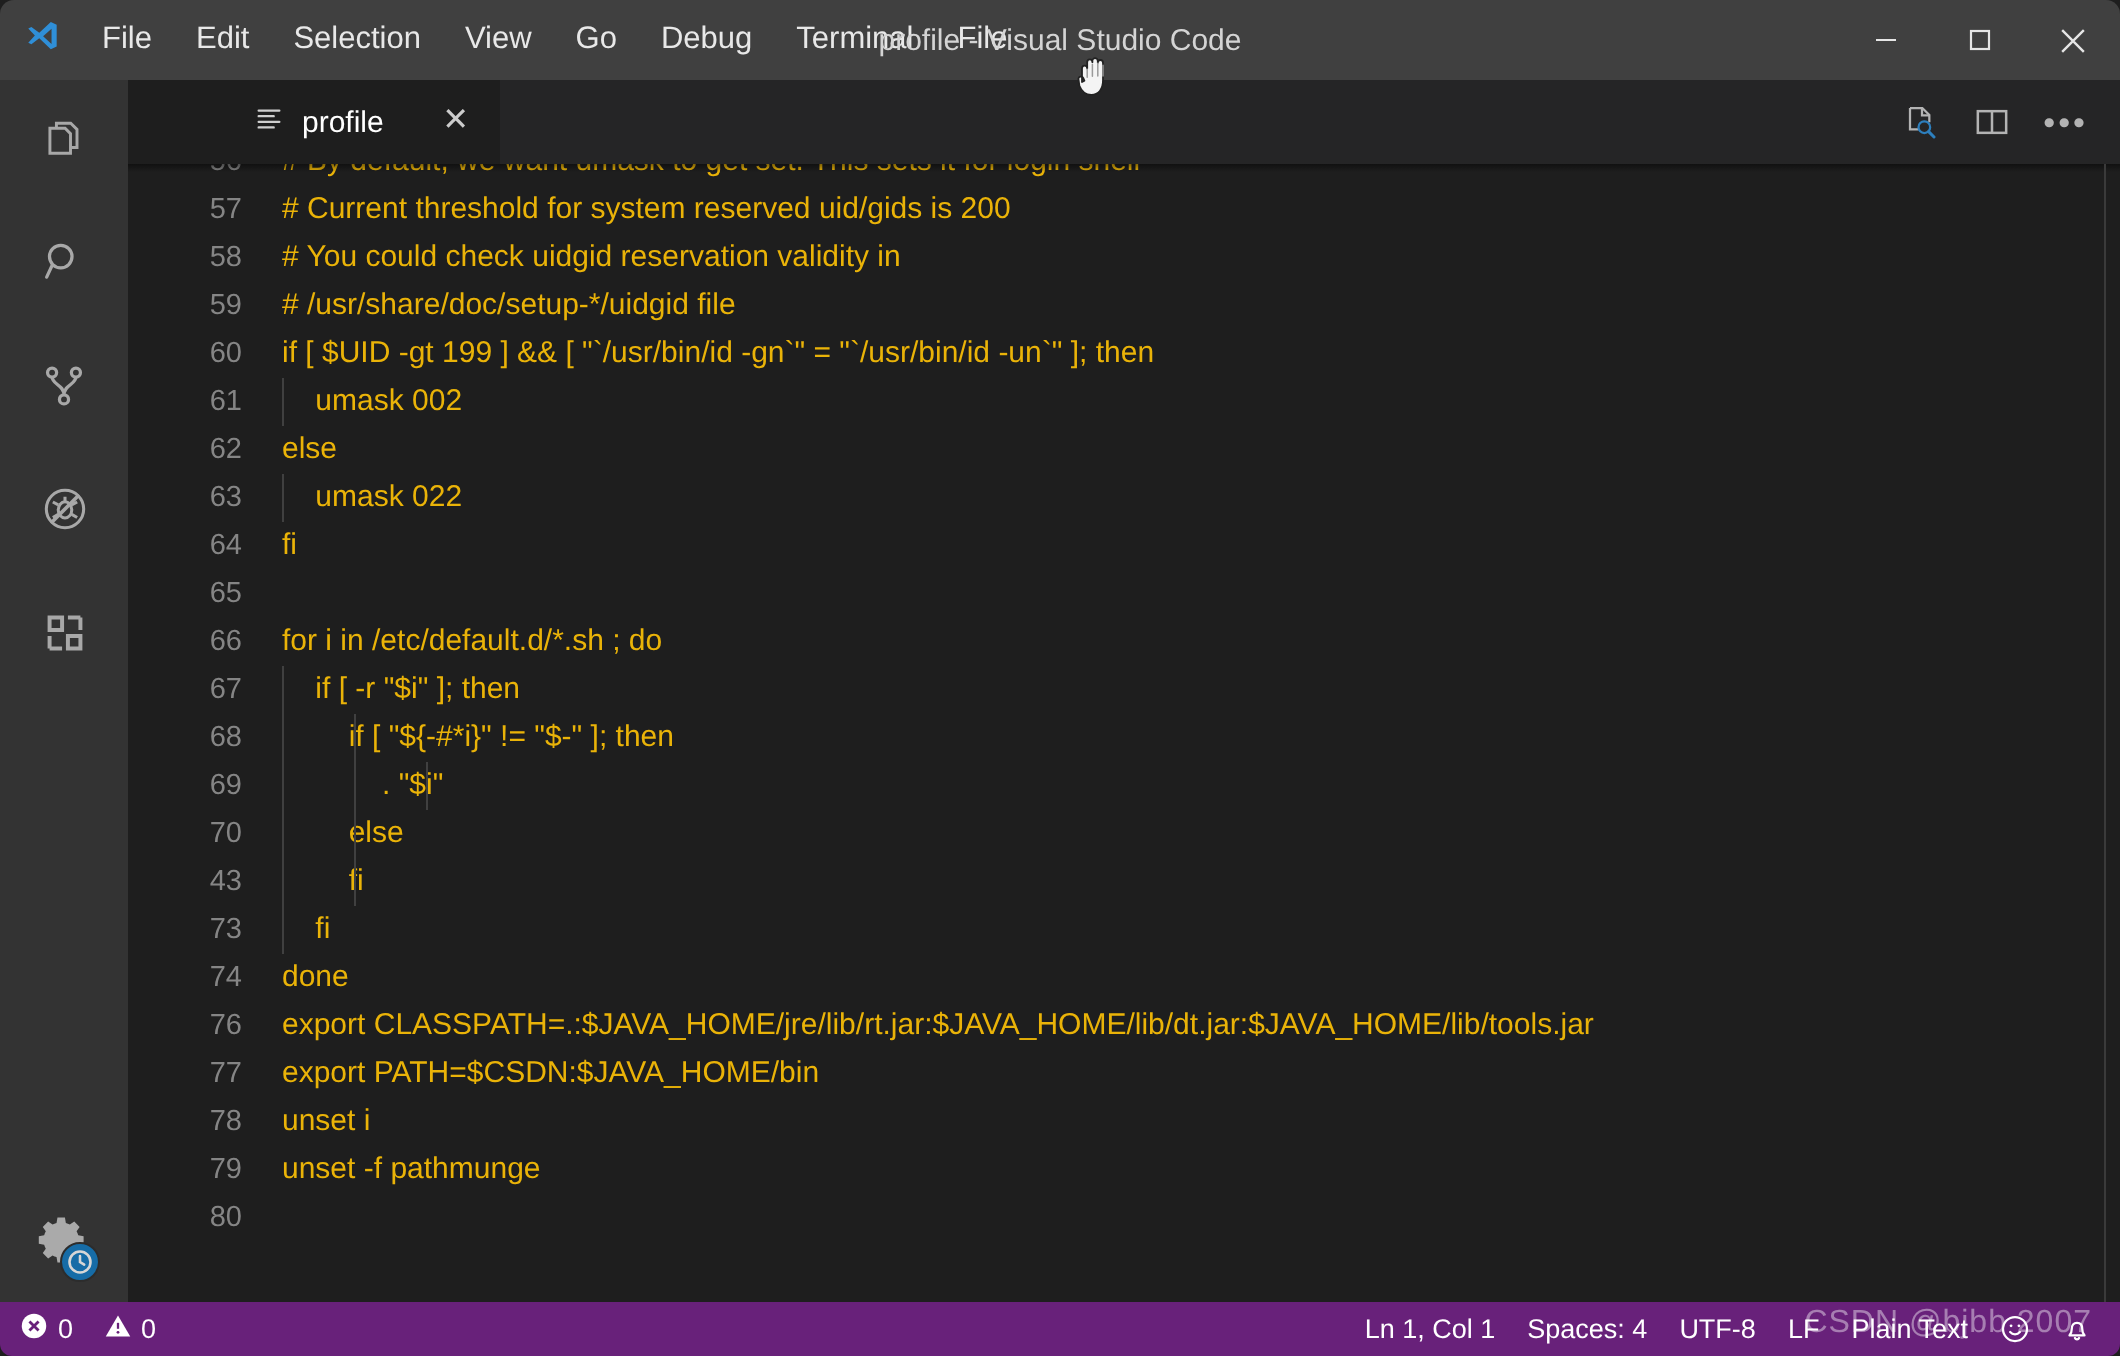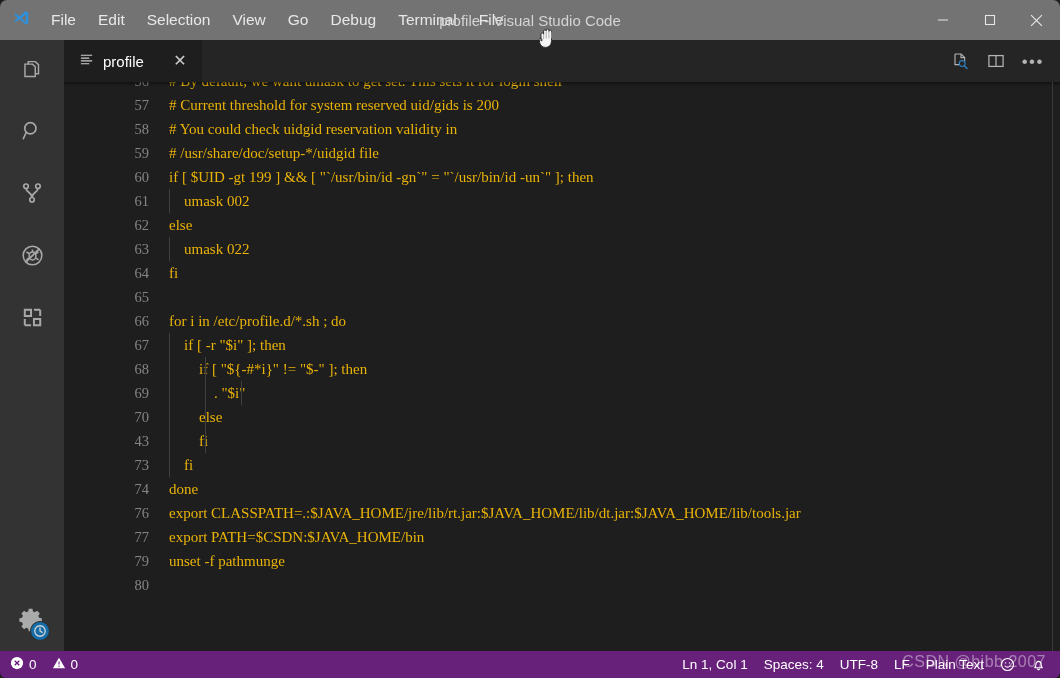--- a/index.html
+++ b/index.html
@@ -12,21 +12,21 @@
   #app {
     position: relative;
     width: 1060px; height: 678px;
     background: #1e1e1e;
     display: flex; flex-direction: column;
   }
 
   
   .titlebar {
     height: 40px; flex: 0 0 40px;
-    background: #737373;
+    background: #404040;
     display: flex; align-items: center;
     position: relative;
     border-top-left-radius: 7px;
     border-top-right-radius: 7px;
   }
   .vscode-logo {
     width: 40px; height: 40px;
     display: flex; align-items: center; justify-content: center;
     flex: 0 0 40px;
   }
@@ -86,20 +86,21 @@
   }
 
   
   .editor-col { flex: 1 1 auto; display: flex; flex-direction: column; min-width: 0; }
 
   .tabbar {
     height: 42px; flex: 0 0 42px;
     background: #252526;
     display: flex; align-items: stretch;
     position: relative;
+    margin-left: 48px;
   }
   .tab {
     display: flex; align-items: center;
     gap: 9px;
     padding: 0 13px 0 15px;
     background: #1e1e1e;
     color: #ffffff;
     font-size: 15px;
     border-right: 1px solid #252526;
     position: relative;
@@ -125,24 +126,23 @@
     position: relative;
     overflow: hidden;
   }
   .code-scroll {
     position: absolute; inset: 0;
     overflow: hidden;
   }
   .code-lines {
     position: absolute;
     top: -13px; left: 0; right: 0;
-    font-family: Liberation Serif, serif;
+    font-family: Liberation Sans, sans-serif;
     font-size: 15px;
     line-height: 24px;
-    padding-left: 28px;
   }
   .line { display: flex; height: 24px; white-space: pre; }
   .lnum {
     width: 77px; flex: 0 0 77px;
     text-align: right;
     padding-right: 20px;
     color: #858585;
     font-size: 14.5px;
   }
   .ltext {
@@ -366,30 +366,31 @@
               <div class="line"><div class="lnum">56</div><div class="ltext"># By default, we want umask to get set. This sets it for login shell</div></div>
               <div class="line"><div class="lnum">57</div><div class="ltext"># Current threshold for system reserved uid/gids is 200</div></div>
               <div class="line"><div class="lnum">58</div><div class="ltext"># You could check uidgid reservation validity in</div></div>
               <div class="line"><div class="lnum">59</div><div class="ltext"># /usr/share/doc/setup-*/uidgid file</div></div>
               <div class="line"><div class="lnum">60</div><div class="ltext">if [ $UID -gt 199 ] &amp;&amp; [ "`/usr/bin/id -gn`" = "`/usr/bin/id -un`" ]; then</div></div>
               <div class="line"><div class="lnum">61</div><div class="ltext">    umask 002<span class="guide" style="left: 0px;"></span></div></div>
               <div class="line"><div class="lnum">62</div><div class="ltext">else</div></div>
               <div class="line"><div class="lnum">63</div><div class="ltext">    umask 022<span class="guide" style="left: 0px;"></span></div></div>
               <div class="line"><div class="lnum">64</div><div class="ltext">fi</div></div>
               <div class="line"><div class="lnum">65</div><div class="ltext"></div></div>
-              <div class="line"><div class="lnum">66</div><div class="ltext">for i in /etc/profile.d/*.sh ; do</div></div>
+              <div class="line"><div class="lnum">66</div><div class="ltext">for i in /etc/default.d/*.sh ; do</div></div>
               <div class="line"><div class="lnum">67</div><div class="ltext">    if [ -r "$i" ]; then<span class="guide" style="left: 0px;"></span></div></div>
               <div class="line"><div class="lnum">68</div><div class="ltext">        if [ "${-#*i}" != "$-" ]; then<span class="guide" style="left: 0px;"></span><span class="guide" style="left: 36.12px;"></span></div></div>
               <div class="line"><div class="lnum">69</div><div class="ltext">            . "$i"<span class="guide" style="left: 0px;"></span><span class="guide" style="left: 36.12px;"></span><span class="guide" style="left: 72.24px;"></span></div></div>
               <div class="line"><div class="lnum">70</div><div class="ltext">        else<span class="guide" style="left: 0px;"></span><span class="guide" style="left: 36.12px;"></span></div></div>
               <div class="line"><div class="lnum">43</div><div class="ltext">        fi<span class="guide" style="left: 0px;"></span><span class="guide" style="left: 36.12px;"></span></div></div>
               <div class="line"><div class="lnum">73</div><div class="ltext">    fi<span class="guide" style="left: 0px;"></span></div></div>
               <div class="line"><div class="lnum">74</div><div class="ltext">done</div></div>
               <div class="line"><div class="lnum">76</div><div class="ltext">export CLASSPATH=.:$JAVA_HOME/jre/lib/rt.jar:$JAVA_HOME/lib/dt.jar:$JAVA_HOME/lib/tools.jar</div></div>
               <div class="line"><div class="lnum">77</div><div class="ltext">export PATH=$CSDN:$JAVA_HOME/bin</div></div>
+              <div class="line"><div class="lnum">78</div><div class="ltext">unset i</div></div>
               <div class="line"><div class="lnum">79</div><div class="ltext">unset -f pathmunge</div></div>
               <div class="line"><div class="lnum">80</div><div class="ltext"></div></div>
             </div>
         </div>
         <div class="scroll-shadow"></div>
         <div class="right-edge"></div>
         <div class="scroll-v"></div>
       </div>
 
     </div>

